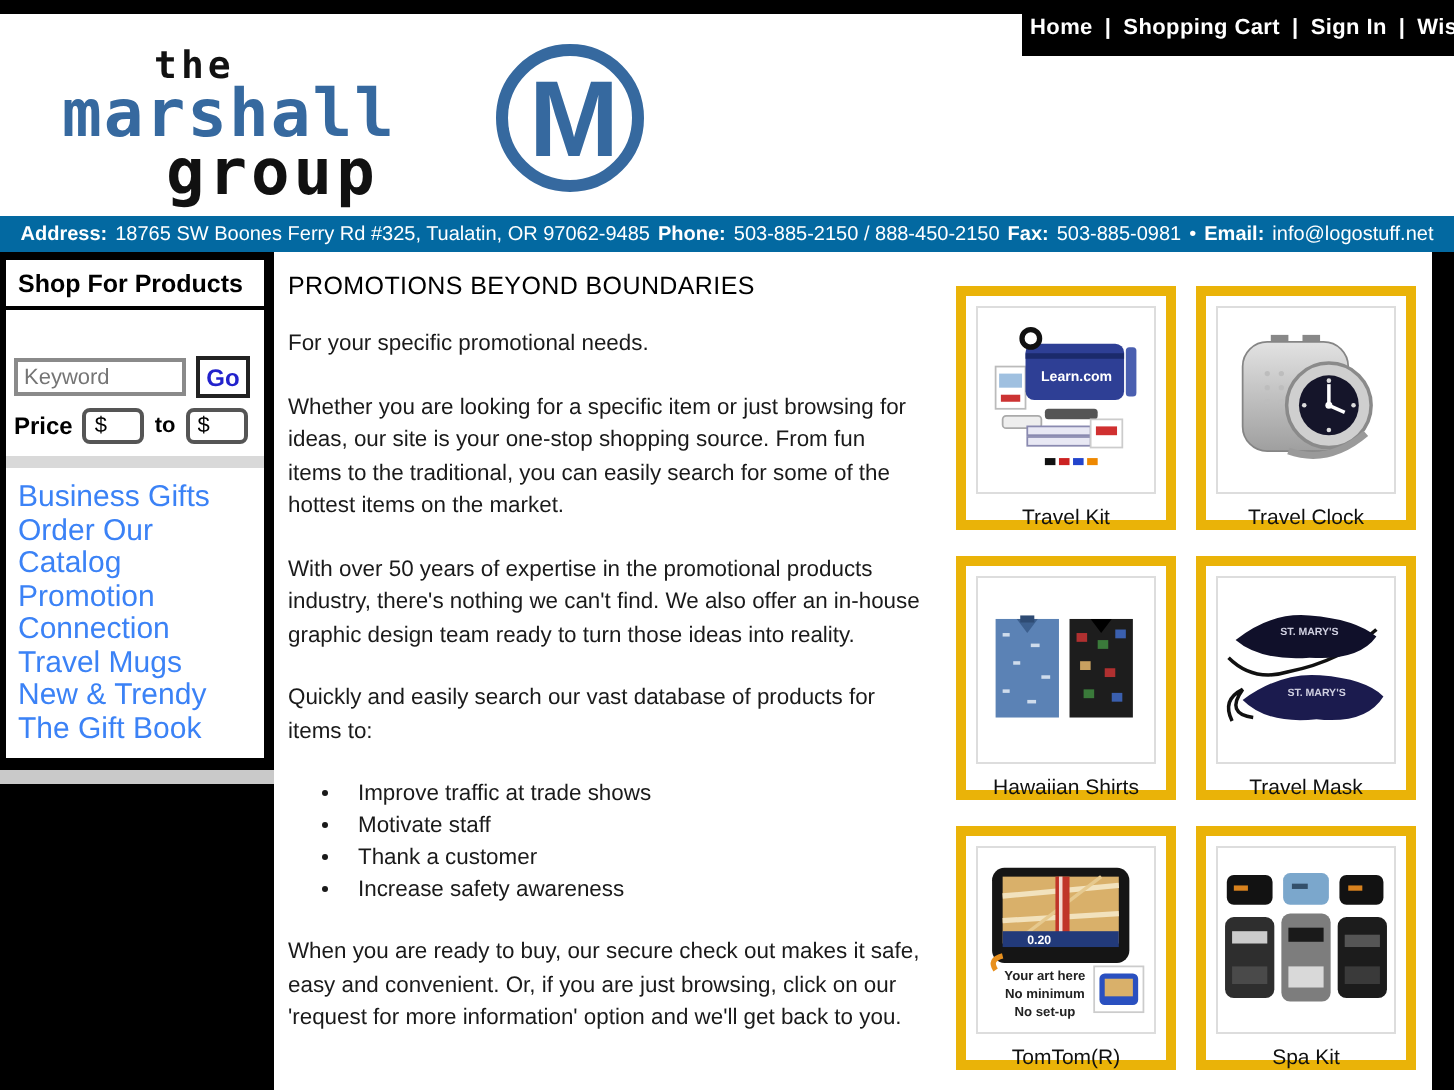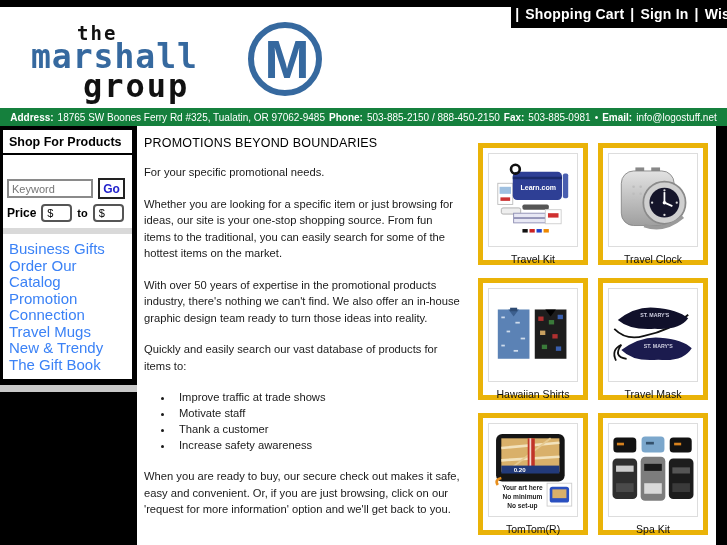--- a/index.html
+++ b/index.html
@@ -8,36 +8,36 @@
     position:relative; width:727px; height:545px; background:#fff;
     font-family:"Liberation Sans", sans-serif; overflow:hidden;
   }
   
   .top-strip { height:7px; background:#000; }
   
   .header { position:relative; height:101px; background:#fff; }
   .top-nav {
     position:absolute; top:-7px; right:0; width:216px; height:28px;
     background:#000; color:#fff; display:flex; align-items:center;
-    justify-content:center; font-size:14px; font-weight:bold; z-index:5;
+    justify-content:space-between; font-size:11px; font-weight:bold; z-index:5;
     letter-spacing:.2px;
   }
   .top-nav .nav-item { margin:0 4px; cursor:pointer; white-space:nowrap; }
   .top-nav .nav-sep { color:#fff; margin:0 2px; }
   .logo-text {
     position:absolute; left:31px; top:17px; line-height:1;
     font-family:"DejaVu Sans Mono", monospace; font-weight:bold; cursor:pointer;
   }
   .logo-the { font-size:19px; color:#111; margin-left:46px; letter-spacing:2px; }
   .logo-marshall { font-size:33px; color:#36699f; letter-spacing:1px; margin-top:-3px; }
   .logo-group { font-size:32px; color:#111; margin-left:52px; letter-spacing:2px; margin-top:-3px; }
   .logo-mark { position:absolute; left:243px; top:13px; cursor:pointer; }
   
   .address-bar {
-    height:18px; background:#15803d; color:#fff; font-size:10px;
+    height:18px; background:#0369a1; color:#fff; font-size:10px;
     display:flex; align-items:center; justify-content:center; gap:4px;
     white-space:nowrap;
   }
   .address-bar b { font-weight:bold; }
   
   .body { display:flex; height:419px; }
   .left-col { width:137px; background:#000; flex:none; }
   .sidebar-box { background:#fff; border:2px solid #000; margin:2px 0 0 1px; width:133px; }
   .sidebar-title { font-size:12.5px; font-weight:bold; padding:5px 6px 4px; border-bottom:2px solid #000; color:#000; }
   .search-row { display:flex; align-items:center; gap:5px; padding:23px 4px 2px; }

